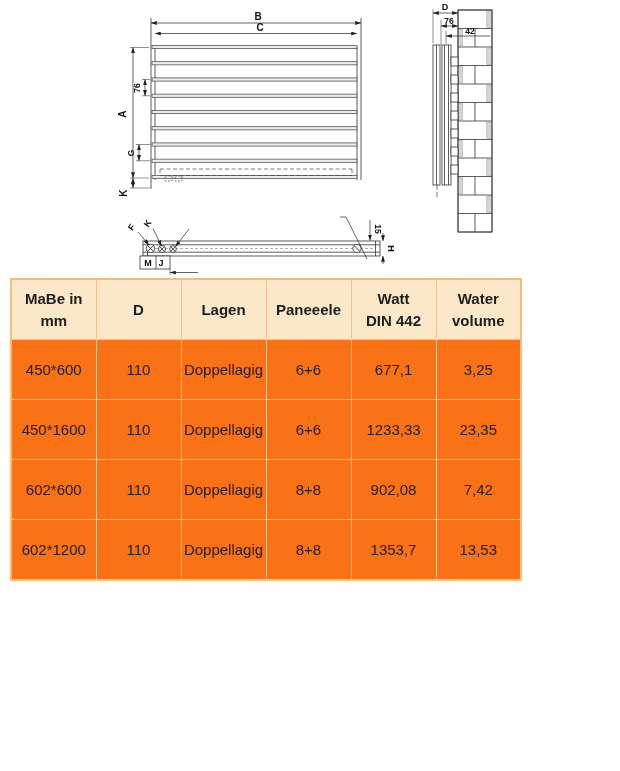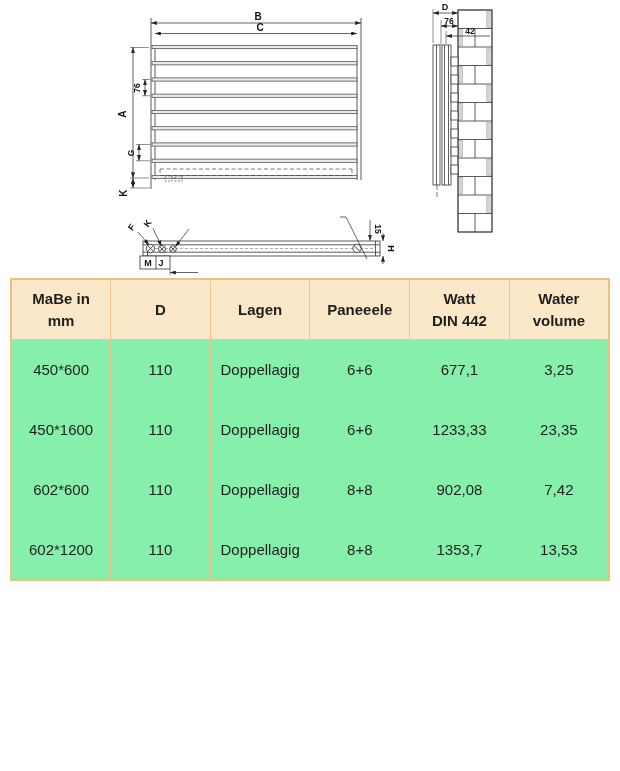--- a/index.html
+++ b/index.html
@@ -21,35 +21,35 @@
   svg.drawing .dashfine{stroke:#777;stroke-width:0.6;stroke-dasharray:3 2;}
   svg.drawing .sliver{fill:#d5d5d5;stroke:#999;stroke-width:0.5;}
   svg.drawing .white{fill:#ffffff;}
   svg.drawing text{
     font-family:"Liberation Sans",sans-serif;font-weight:bold;fill:#111;
     font-size:10px;text-anchor:middle;stroke:none;
   }
   svg.drawing text.sm{font-size:8.5px;}
   svg.drawing text.md{font-size:9px;}
   table.spec{
-    position:absolute;left:10px;top:278px;width:600px;
+    position:absolute;left:10px;top:278px;width:512px;
     border-collapse:collapse;table-layout:fixed;
     border:2px solid var(--outer);
     background:#fff;
   }
   table.spec th, table.spec td{
     border:1px solid var(--border);
     text-align:center;vertical-align:middle;
     color:var(--text);padding:0 2px;
   }
   table.spec th{
     background:var(--hbg);font-weight:bold;font-size:15px;
     height:59px;white-space:pre-line;line-height:1.45;
   }
-  table.spec td{font-size:15px;height:59px;background:#86efac;font-weight:normal;}
+  table.spec td{font-size:15px;height:59px;background:#f97316;font-weight:normal;}
 </style>
 </head>
 <body>
 
 <div class="screen">
 
   <svg class="drawing" width="620" height="278" viewBox="0 0 620 278">
     <defs>
       <marker id="arr" viewBox="0 0 6 4" refX="5.8" refY="2" markerWidth="6" markerHeight="4" markerUnits="userSpaceOnUse" orient="auto-start-reverse">
         <path d="M0,0 L6,2 L0,4 Z" fill="#222"></path>

